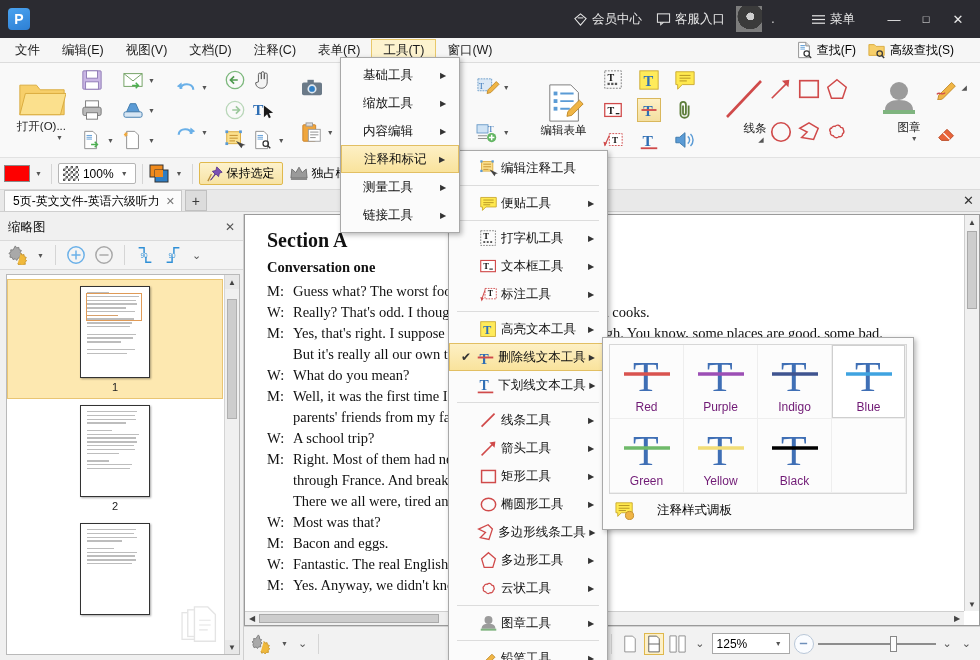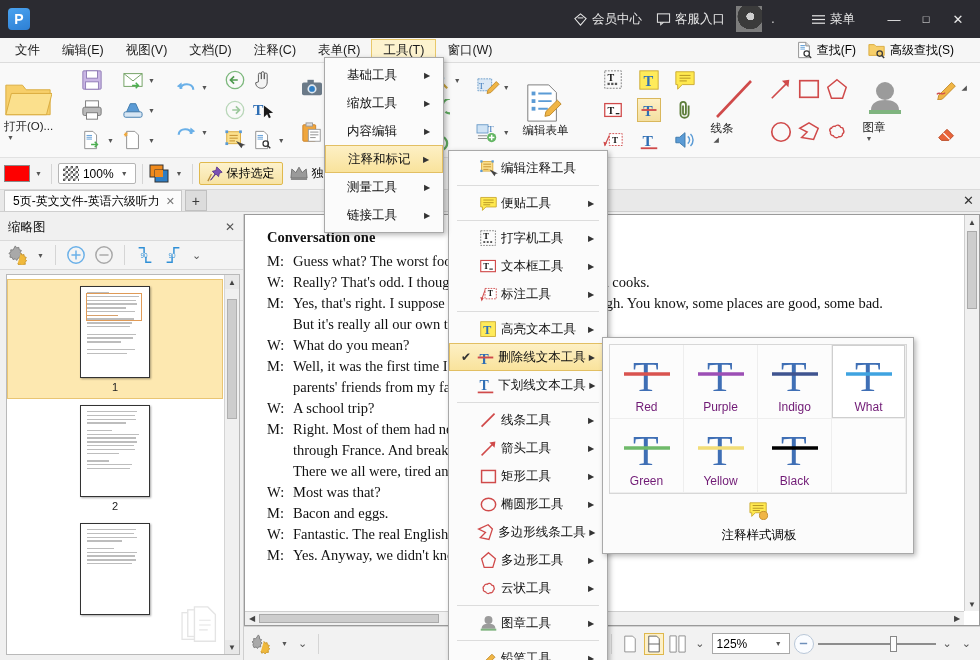--- a/index.html
+++ b/index.html
@@ -57,21 +57,21 @@
   .mr-item { display:flex; align-items:center; gap:3px; font-size:12px; padding:0 4px;}
 
   
   .ribbon {
     height:95px; background:#f9f9f9; border-bottom:1px solid #e2e2e2;
     display:flex; align-items:stretch; position:relative; overflow:hidden;
   }
   .rgroup { display:flex; align-items:center; padding:2px 4px; height:100%; }
   .rsep { width:1px; background:#e0e0e0; margin:6px 2px; }
   .big-btn {
-    display:flex; flex-direction:column; align-items:flex-start; justify-content:center;
+    display:flex; flex-direction:column; align-items:flex-end; justify-content:center;
     width:62px; height:100%; font-size:11.5px; color:#222;
   }
   .grid3 { display:grid; grid-auto-flow:column; grid-template-rows:repeat(3,1fr); height:100%; align-items:center;}
   .grid2 { display:grid; grid-auto-flow:column; grid-template-rows:repeat(2,1fr); height:100%; align-items:center;}
   .cell { display:flex; align-items:center; padding:0 2px; }
   .ico { width:24px; height:24px; display:inline-flex; align-items:center; justify-content:center; }
   .ico.sm { width:20px; height:20px; }
   .caret { font-size:7px; color:#555; padding:0 3px; }
 
   
@@ -188,31 +188,31 @@
     box-shadow:2px 2px 5px rgba(0,0,0,.28); padding:3px 0; z-index:50;
   }
   .mi { display:flex; align-items:center; height:28px; padding:0 8px 0 10px; font-size:12.5px; color:#101010; white-space:nowrap;}
   .mi .mi-ico { width:26px; flex:none; display:flex; align-items:center; justify-content:center;}
   .mi .mi-txt { flex:1; }
   .mi .mi-arrow { width:16px; text-align:center; font-size:8px; color:#333;}
   .mi .mi-check { width:16px; text-align:center; font-size:12px; color:#333;}
   .mi.hl { background:linear-gradient(#fdf0c5,#f9e39c); border:1px solid #e2bf63; height:28px; }
   .mi-sep { height:1px; background:#dcdcdc; margin:3px 8px; }
 
-  #menu-tools { left:324px; top:57px; width:120px; z-index:60;}
+  #menu-tools { left:340px; top:57px; width:120px; z-index:60;}
   #menu-tools .mi { height:28px; padding-left:22px;}
   #menu-annot { left:448px; top:150px; width:160px; z-index:55;}
   #menu-colors { left:602px; top:337px; width:312px; z-index:58; padding:6px; }
 
   .color-grid { display:grid; grid-template-columns:repeat(4,1fr); border:1px solid #d7d7d7; background:#fff;}
   .color-cell { display:flex; flex-direction:column; align-items:center; padding:6px 2px 4px; background:#fcfcfc; border-right:1px solid #eee; border-bottom:1px solid #eee;}
   .color-cell.sel { background:#fff; box-shadow:inset 0 0 0 1px #cfcfcf; }
   .color-cell .cname { font-size:12px; color:#701a75; margin-top:3px;}
   .color-cell.empty { background:#fcfcfc; }
-  .palette-foot { display:flex; align-items:center; gap:7px; padding:7px 4px 3px 6px; font-size:12.5px;flex-direction:column;}
+  .palette-foot { display:flex; align-items:center; gap:22px; padding:7px 4px 3px 6px; font-size:12.5px;}
 
   svg { display:block; }
 </style>
 </head>
 <body>
 
 <div class="titlebar">
   <div class="app-logo">P</div>
   <div class="tb-spacer"></div>
 
@@ -964,20 +964,21 @@
         <div class="ss-arrow">▲</div>
         <div class="ss-thumb"></div>
         <div class="ss-arrow" style="position:absolute;bottom:0;left:0;right:0">▼</div>
       </div>
     </div>
   </div>
 
   <div class="pageview">
     <div class="page-canvas">
       <div class="doc-text">
+        <div class="doc-h1">Section A</div>
         <div class="doc-h2">Conversation one</div>
 
         <div class="dline">
             <span class="who">M:</span>
             <span>Guess what? The worst food I ever had was in France.</span>
           </div>
         <div class="dline">
             <span class="who">W:</span>
             <span>Really? That's odd. I thought the French were all good cooks.</span>
           </div>
@@ -1396,21 +1397,21 @@
         <path d="M3 23h46" stroke="#3f5490" stroke-width="3.4"></path>
       </svg>
       <span class="cname">Indigo</span>
     </div>
 
     <div class="color-cell sel">
       <svg width="52" height="46" viewBox="0 0 52 46">
         <text x="12" y="40" font-size="42" font-family="serif" fill="#3f6fb5">T</text>
         <path d="M3 23h46" stroke="#3fa3e0" stroke-width="3.4"></path>
       </svg>
-      <span class="cname">What</span>
+      <span class="cname">Blue</span>
     </div>
 
     <div class="color-cell">
       <svg width="52" height="46" viewBox="0 0 52 46">
         <text x="12" y="40" font-size="42" font-family="serif" fill="#3f6fb5">T</text>
         <path d="M3 23h46" stroke="#6fba6a" stroke-width="3.4"></path>
       </svg>
       <span class="cname">Green</span>
     </div>
 

